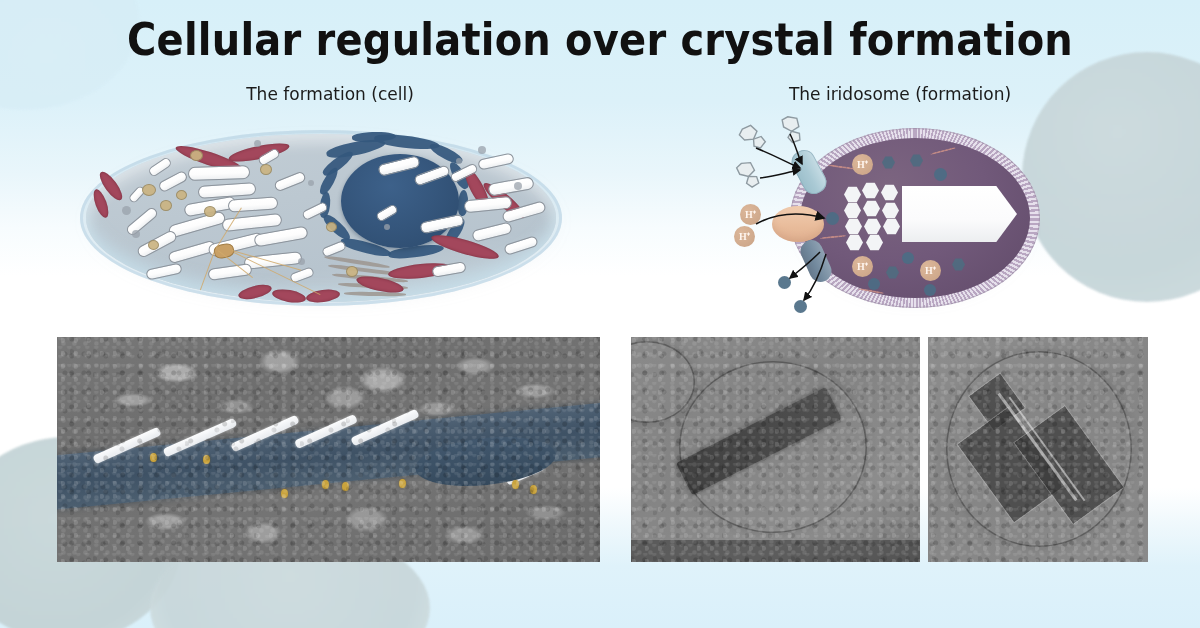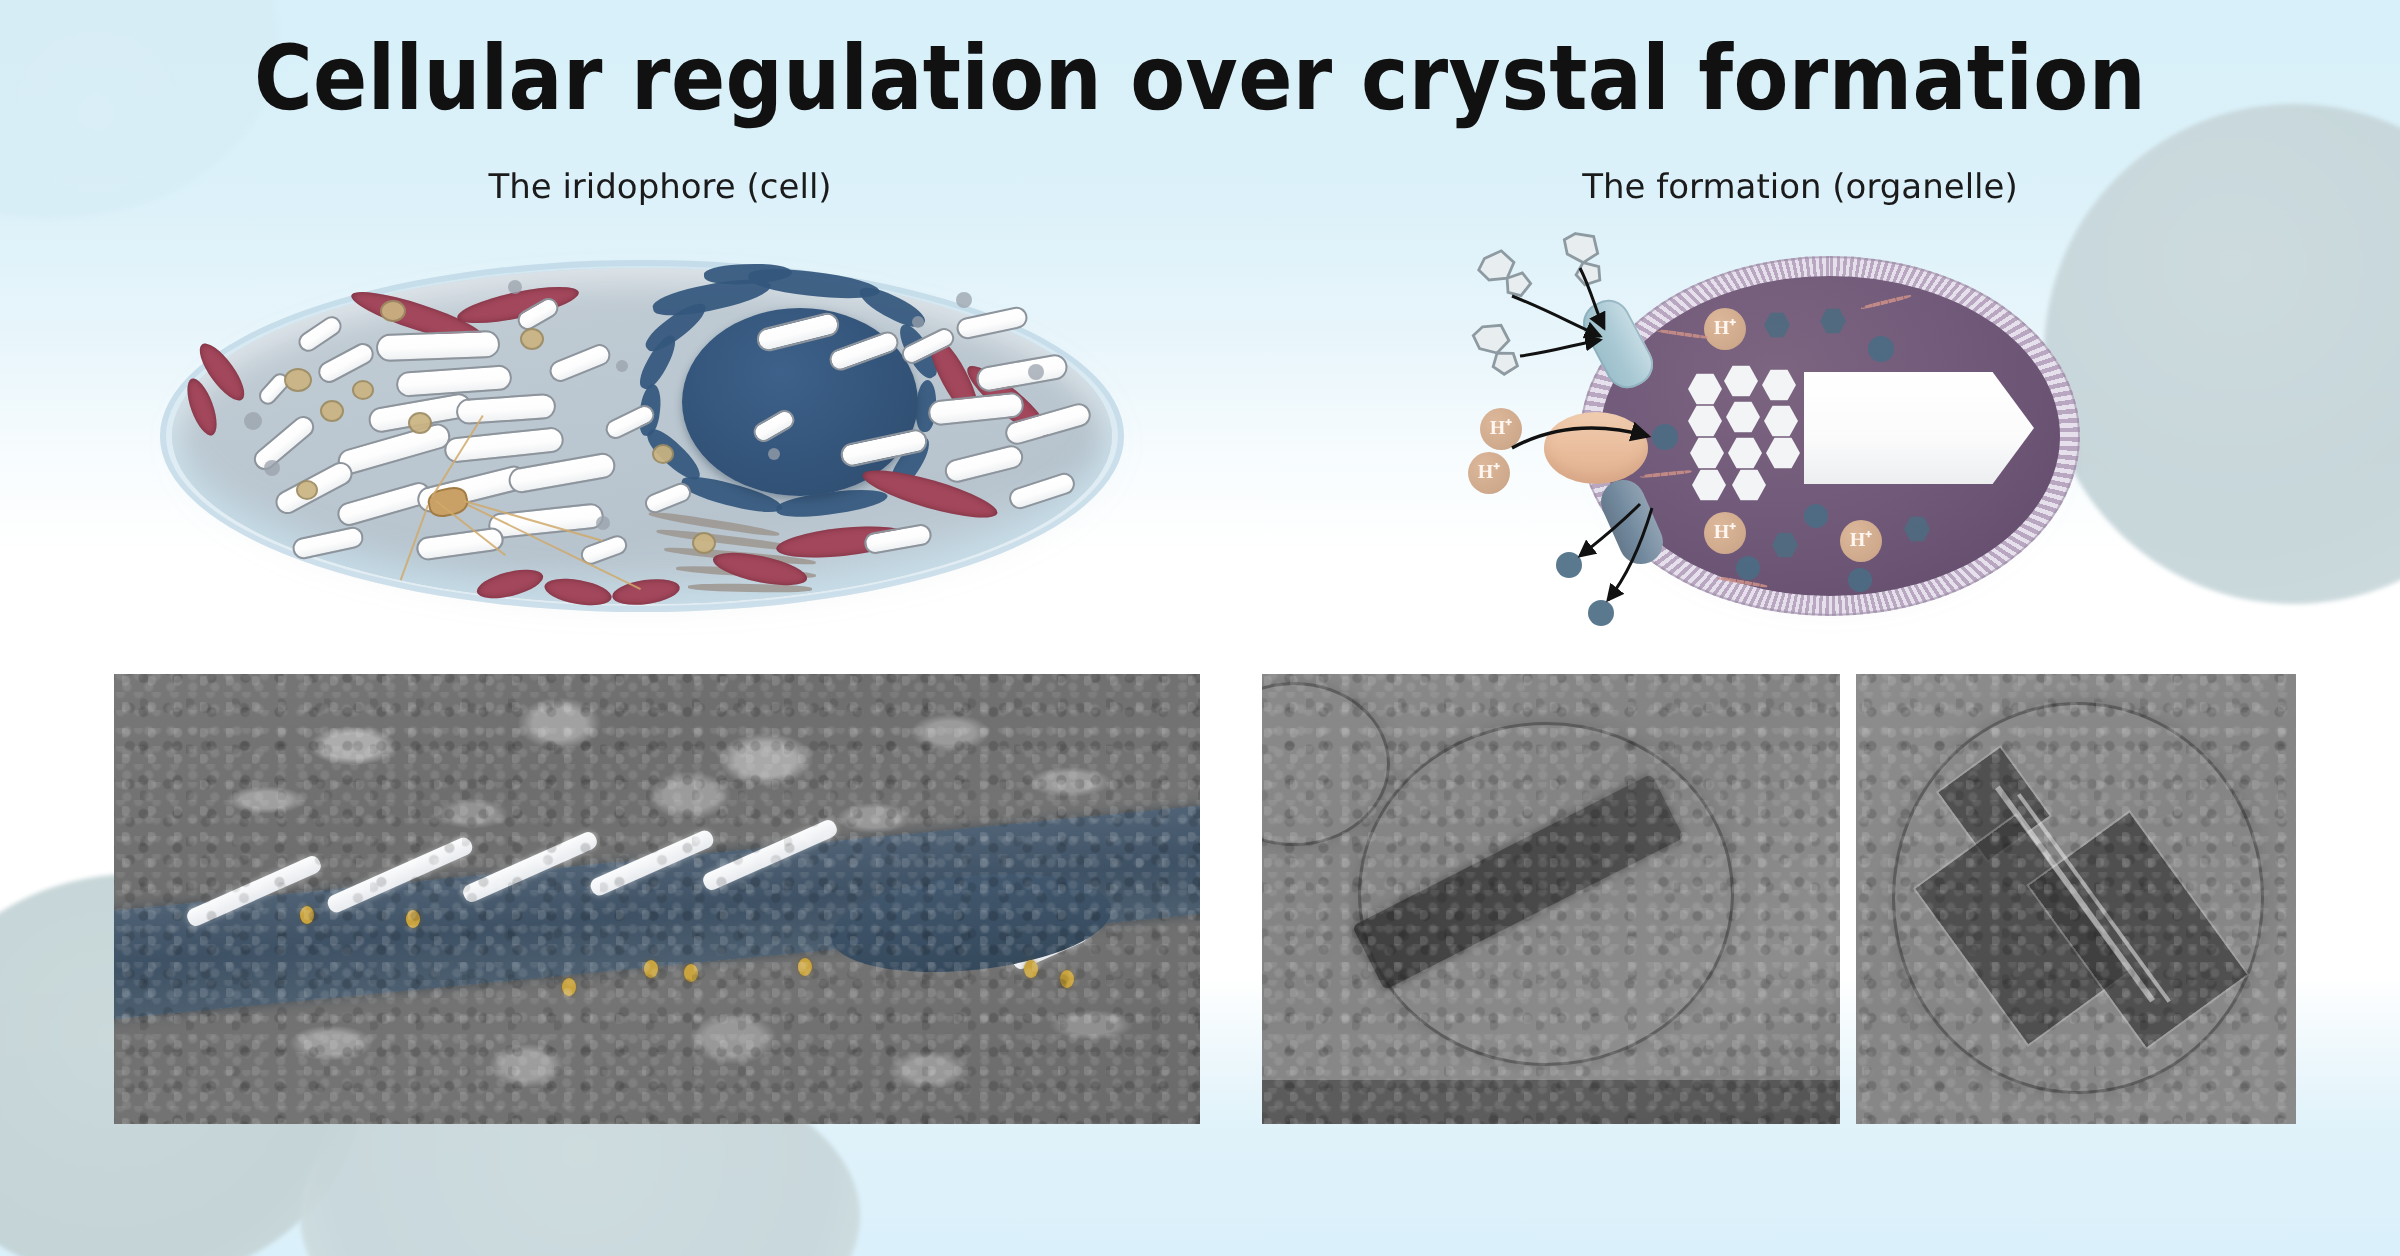--- a/index.html
+++ b/index.html
@@ -150,22 +150,22 @@
 
   <div class="bg-base"></div>
   <div class="bg-top"></div>
   <div class="bg-bottom"></div>
   <div class="blob blob-tl"></div>
   <div class="blob blob-tr"></div>
   <div class="blob blob-bl"></div>
   <div class="blob blob-bm"></div>
 
   <div id="title">Cellular regulation over crystal formation</div>
-  <div class="subtitle" id="sub-left">The iridophore (cell)</div>
-  <div class="subtitle" id="sub-right">The formation (organelle)</div>
+  <div class="subtitle" id="sub-left">The formation (cell)</div>
+  <div class="subtitle" id="sub-right">The iridosome (formation)</div>
 
   <div id="cell-illu">
     <div class="cell-shadow"></div>
     <div class="cell-membrane"></div>
     <div class="cell-body"></div>
 
     <div class="er" style="left:268px;top:24px;width:60px;height:13px;transform:rotate(-12deg);"></div>
     <div class="er" style="left:316px;top:18px;width:66px;height:12px;transform:rotate(6deg);"></div>
     <div class="er" style="left:262px;top:40px;width:36px;height:11px;transform:rotate(-38deg);"></div>
     <div class="er" style="left:256px;top:58px;width:30px;height:10px;transform:rotate(-62deg);"></div>

